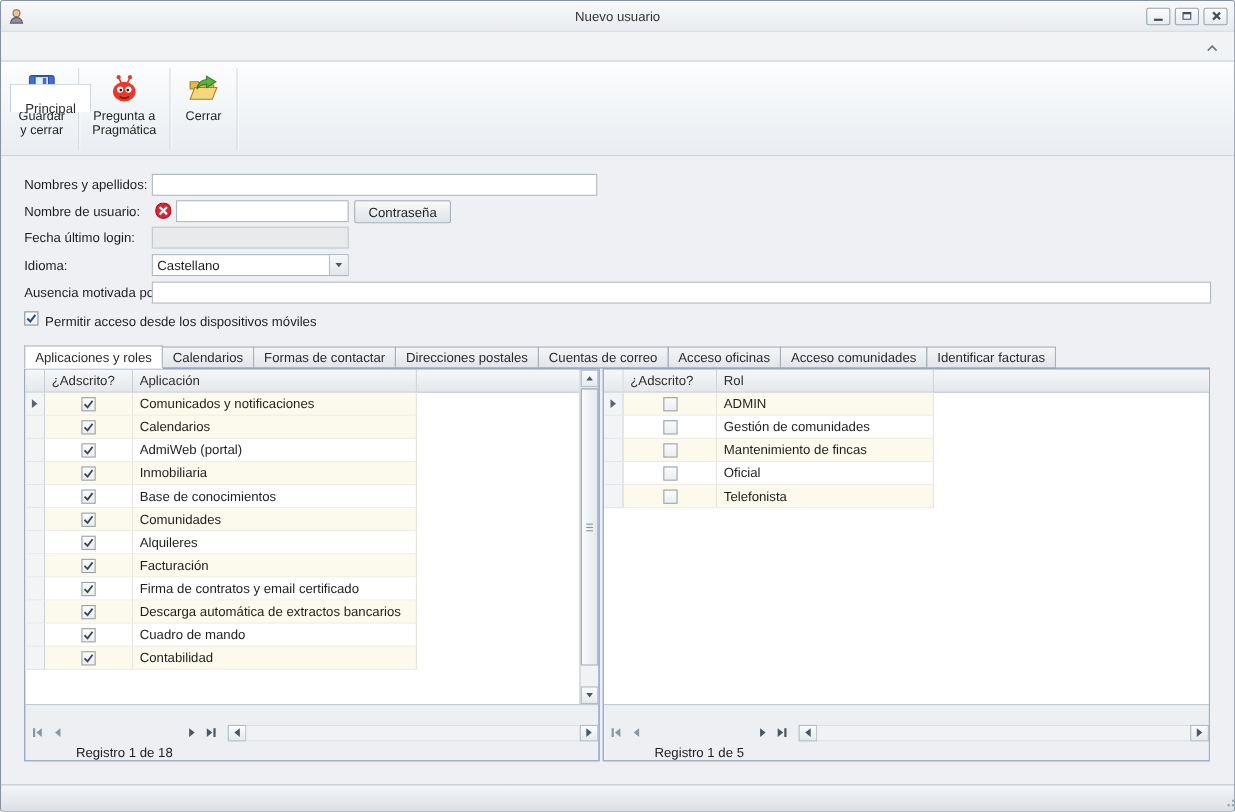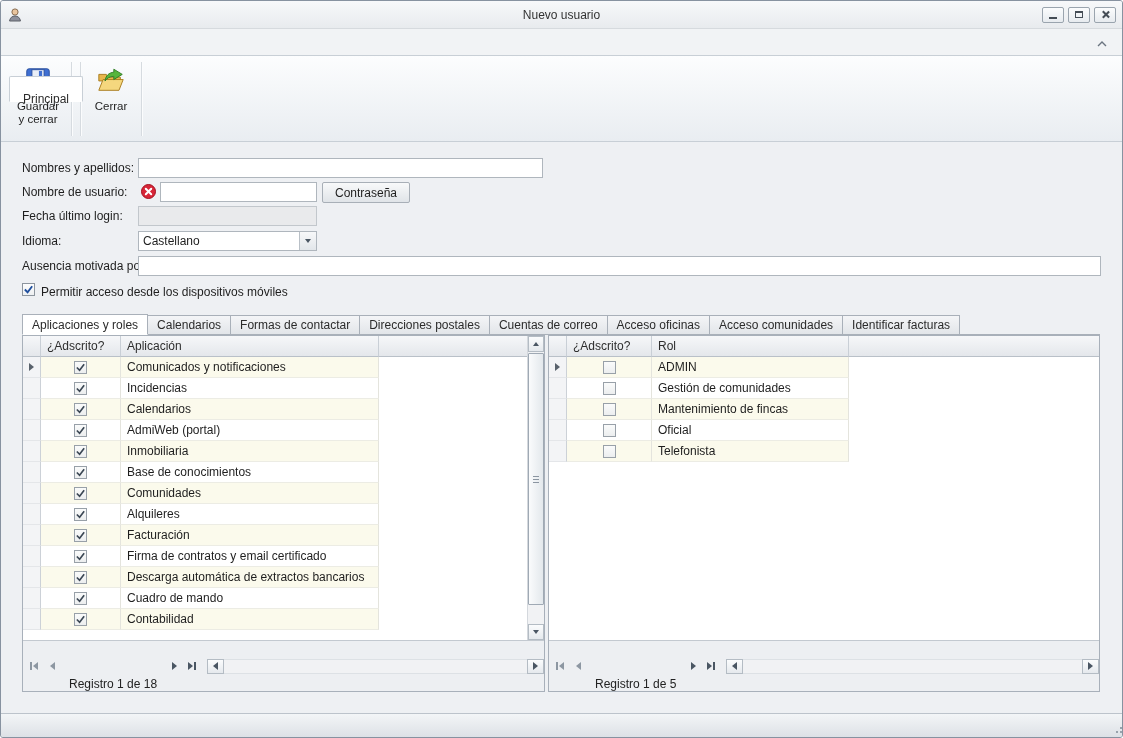--- a/index.html
+++ b/index.html
@@ -142,20 +142,37 @@
           <rect x="9.5" y="5" width="13" height="9" fill="#e9eef7" stroke="#2a4f9e"></rect>
           <rect x="17" y="6.3" width="3.4" height="6.2" fill="#3f6fd1"></rect>
           <rect x="8" y="17" width="16" height="10.3" fill="#f6f8fb" stroke="#2a4f9e"></rect>
           <line x1="10" y1="20" x2="22" y2="20" stroke="#a2b5d2"></line>
           <line x1="10" y1="23" x2="22" y2="23" stroke="#a2b5d2"></line>
         </svg>
       </span>
       <span class="rlabel">Guardar y cerrar</span>
     </div>
     <span class="rsep"></span>
+    <div class="rbtn rbtn-2">
+      <span class="icon32">
+        <svg width="30" height="30" viewBox="0 0 32 32">
+          <line x1="11" y1="7" x2="13" y2="11" stroke="#e8392e" stroke-width="1.6"></line>
+          <line x1="21" y1="7" x2="19" y2="11" stroke="#e8392e" stroke-width="1.6"></line>
+          <circle cx="10.5" cy="5.5" r="2" fill="#e8392e"></circle>
+          <circle cx="21.5" cy="5.5" r="2" fill="#e8392e"></circle>
+          <ellipse cx="16" cy="19.5" rx="11" ry="9.5" fill="#e8392e"></ellipse>
+          <circle cx="12" cy="17.5" r="3" fill="#fff"></circle>
+          <circle cx="20" cy="17.5" r="3" fill="#fff"></circle>
+          <circle cx="12.6" cy="18" r="1.3" fill="#24170f"></circle>
+          <circle cx="19.4" cy="18" r="1.3" fill="#24170f"></circle>
+          <path d="M12 24.5 q4 3 8 0" stroke="#7d140d" fill="none" stroke-width="1.5" stroke-linecap="round"></path>
+        </svg>
+      </span>
+      <span class="rlabel">Pregunta a Pragmática</span>
+    </div>
     <span class="rsep"></span>
     <div class="rbtn rbtn-3">
       <span class="icon32">
         <svg width="30" height="30" viewBox="0 0 32 32">
           <path d="M3 10 h8 l2 3 h13 v4 H3 z" fill="#e8b64c" stroke="#a97c1d"></path>
           <path d="M3 27 l4.5-11.5 h21.5 l-4.5 11.5 z" fill="#f5d77e" stroke="#a97c1d"></path>
           <path d="M19 4.5 l9 5.5 -9 5.5 v-3.4 c-4.6 .2-7.4 2-9.4 5 .8-6 4.4-9 9.4-9.4 z" fill="#56b53c" stroke="#2f7d22"></path>
         </svg>
       </span>
       <span class="rlabel">Cerrar</span>
@@ -218,31 +235,20 @@
                 </div>
                 <div class="c-check">
                   <span class="gcheckbox">
                     <svg viewBox="0 0 12 12" width="11" height="11">
                       <path d="M2 6 l3 3 5-6.5" fill="none" stroke="#3b4754" stroke-width="1.8"></path>
                     </svg>
                   </span>
                 </div>
                 <div class="c-text">Comunicados y notificaciones</div>
               </div>
-              <div class="grow">
-                <div class="c-ind"></div>
-                <div class="c-check">
-                  <span class="gcheckbox">
-                    <svg viewBox="0 0 12 12" width="11" height="11">
-                      <path d="M2 6 l3 3 5-6.5" fill="none" stroke="#3b4754" stroke-width="1.8"></path>
-                    </svg>
-                  </span>
-                </div>
-                <div class="c-text">Incidencias</div>
-              </div>
               <div class="grow alt">
                 <div class="c-ind"></div>
                 <div class="c-check">
                   <span class="gcheckbox">
                     <svg viewBox="0 0 12 12" width="11" height="11">
                       <path d="M2 6 l3 3 5-6.5" fill="none" stroke="#3b4754" stroke-width="1.8"></path>
                     </svg>
                   </span>
                 </div>
                 <div class="c-text">Calendarios</div>

